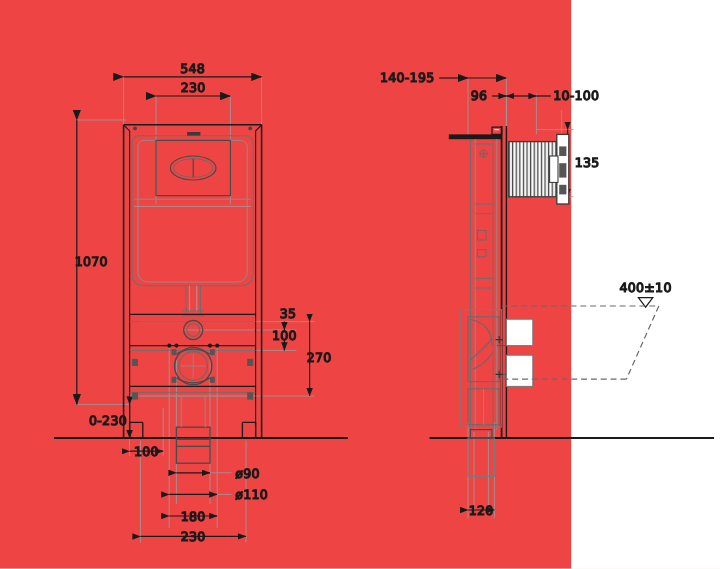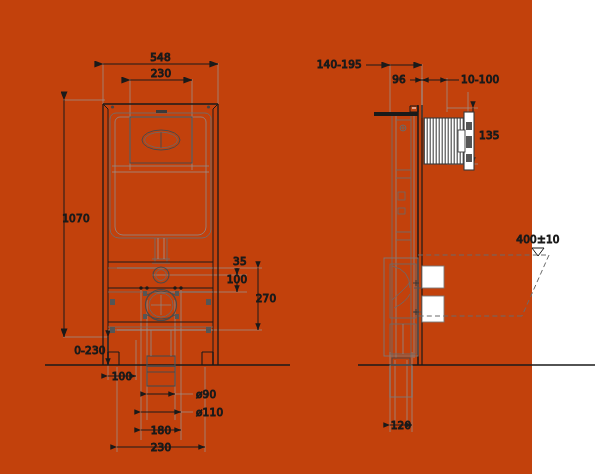--- a/index.html
+++ b/index.html
@@ -1,18 +1,18 @@
 <!DOCTYPE html>
 <html><head>
 <meta charset="utf-8">
 <style>
   html,body{margin:0;padding:0;background:#ffffff;}
   body{width:600px;height:474px;overflow:hidden;
        font-family:"DejaVu Sans","Liberation Sans",sans-serif;}
-  #stage{position:relative;width:532px;height:474px;background:#c2410c;}
+  #stage{position:relative;width:476px;height:474px;background:#ef4444;}
   svg{display:block;position:absolute;top:0;left:0;}
   .dimtxt{font-family:"DejaVu Sans","Liberation Sans",sans-serif;
           font-size:10.5px;fill:#1a1a1a;letter-spacing:.2px;}
 </style>
 </head>
 <body>
 
 <div id="stage">
 
 <svg width="600" height="474" viewBox="0 0 600 474">

